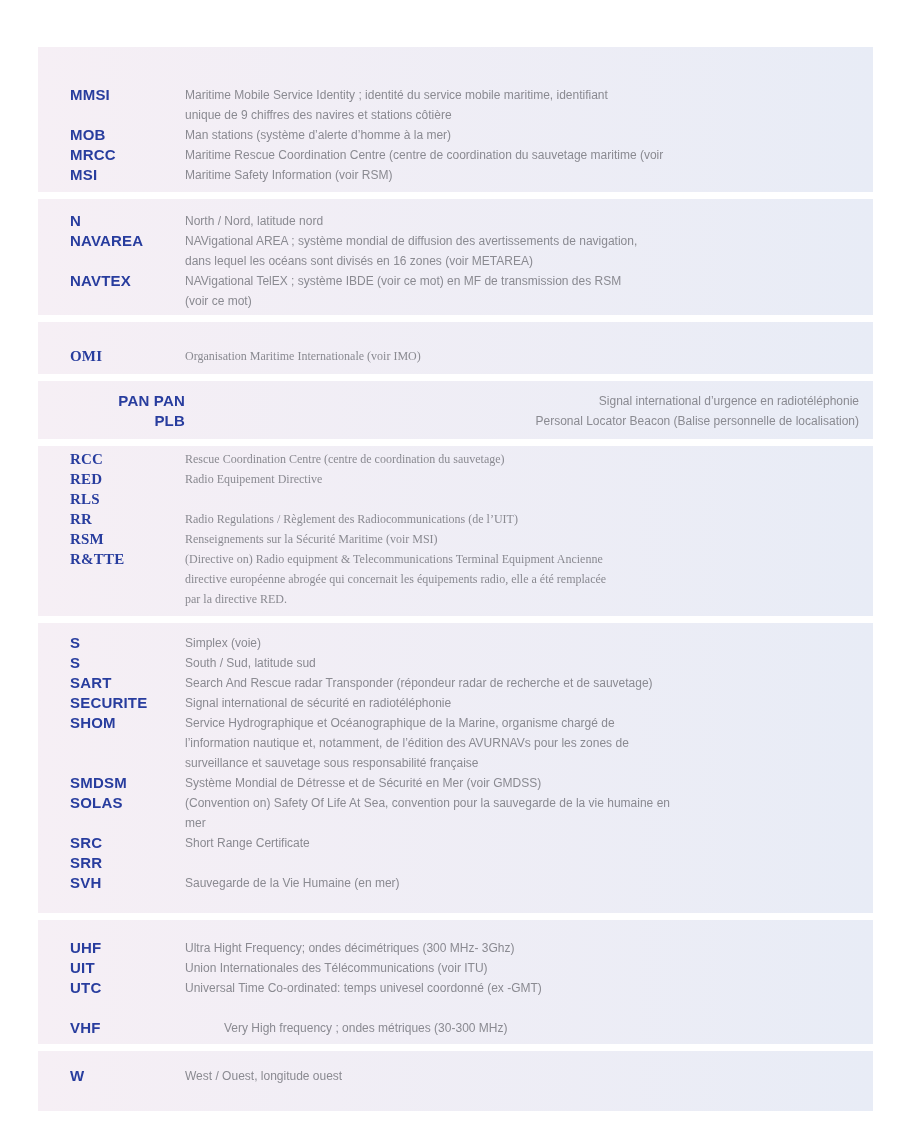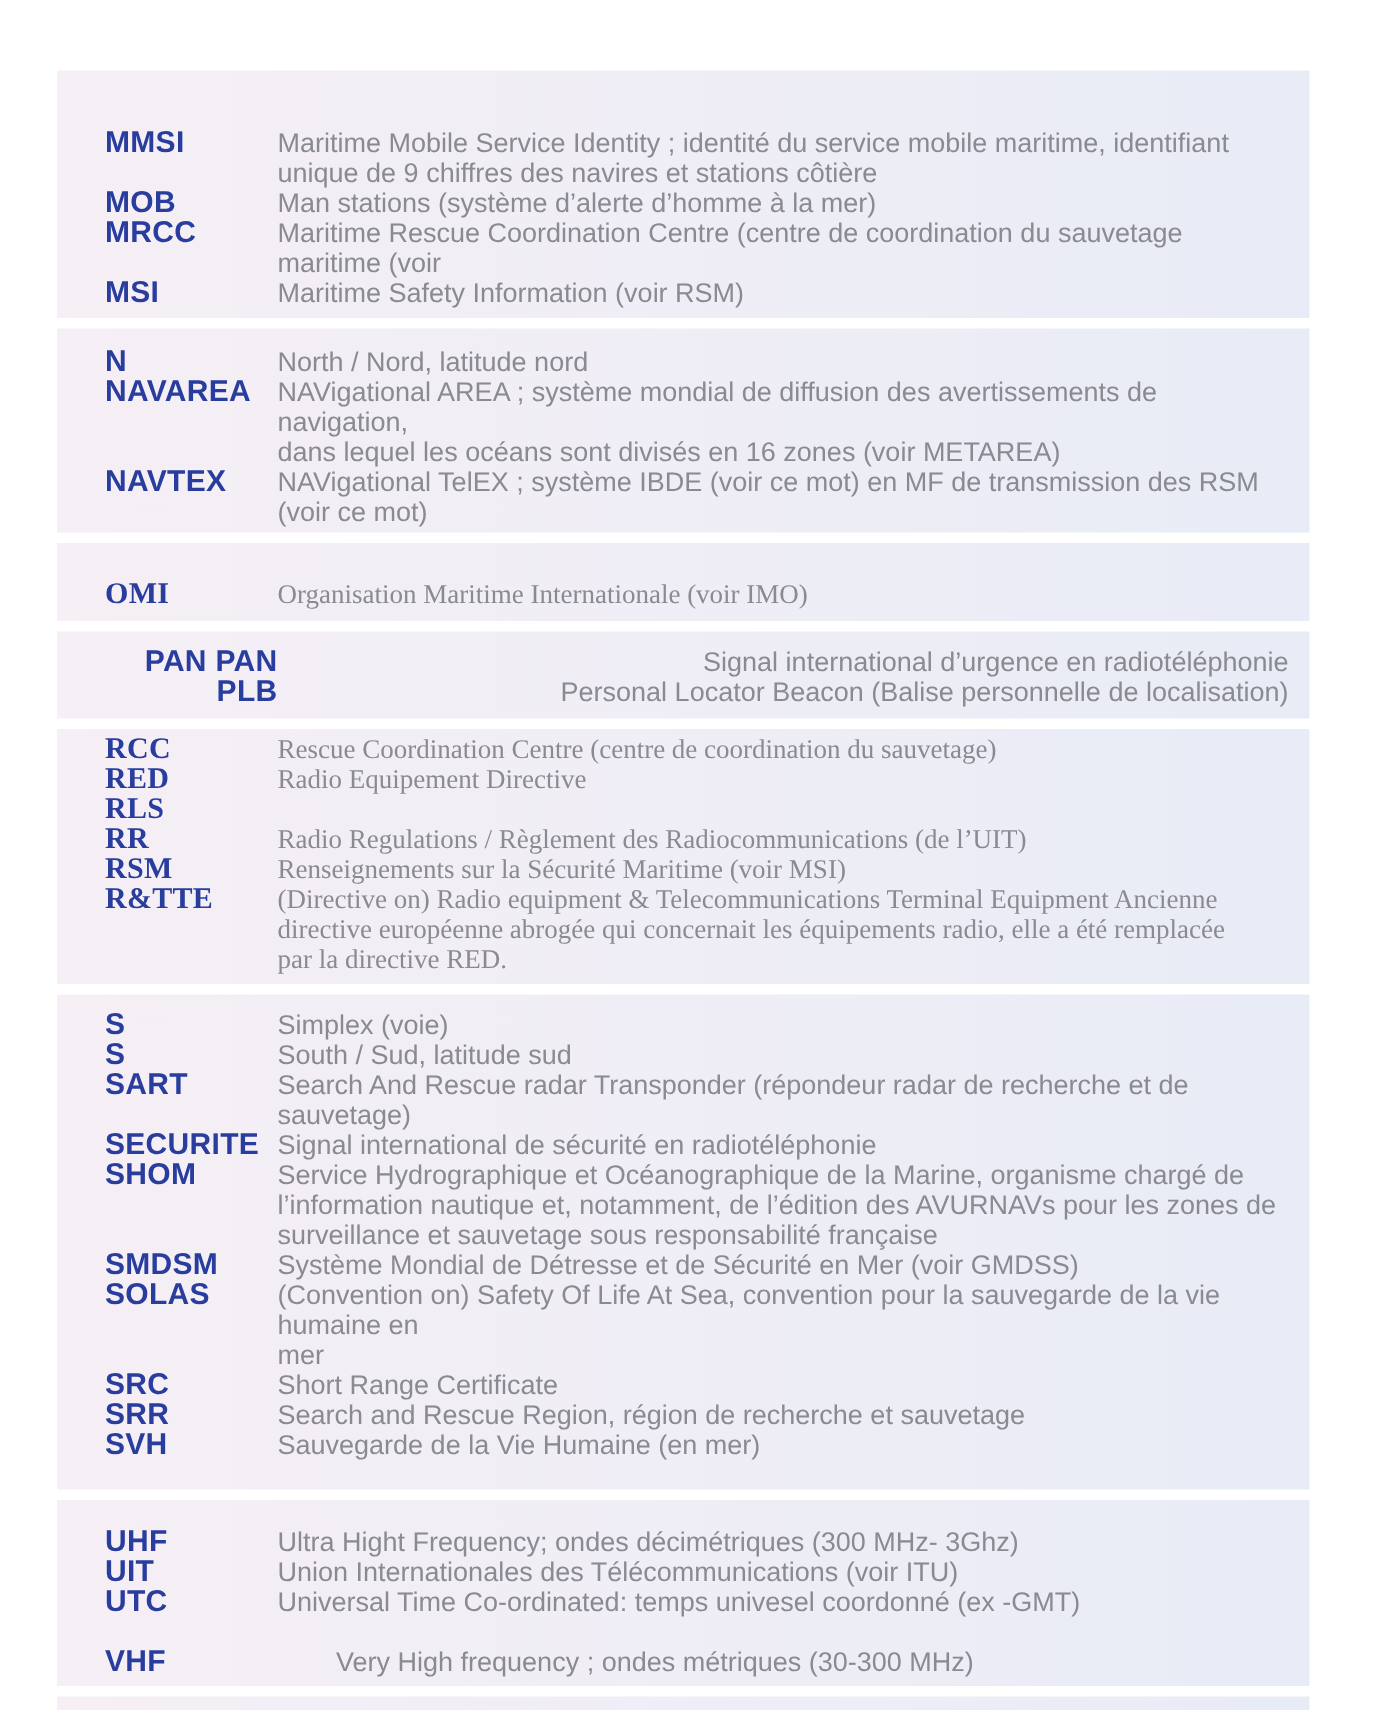--- a/index.html
+++ b/index.html
@@ -24,30 +24,30 @@
   .band:nth-child(6) { padding-top: 10px; padding-bottom: 20px; }
   .band:nth-child(7) { padding-top: 18px; padding-bottom: 6px; }
   .band:nth-child(8) { padding-top: 15px; padding-bottom: 25px; }
 
   .row { display: flex; align-items: flex-start; }
   .row.gap-before { margin-top: 20px; gap: 39px; }
   .term {
     flex: 0 0 147px;
     box-sizing: border-box;
     padding-left: 32px;
-    font-size: 20px;
+    font-size: 15px;
     font-weight: 700;
     line-height: 20px;
     letter-spacing: 0.2px;
     color: var(--term-color, #283d9e);
   }
   .def {
     flex: 1;
     padding-right: 14px;
-    font-size: 18px;
+    font-size: 12px;
     line-height: 20px;
     color: var(--def-color, #8a8a91);
     white-space: pre-line;
   }
 </style>
 </head>
 <body style="background: rgb(255, 255, 255);">
 
 <div class="page">
   <div class="bands" id="bands">
@@ -160,21 +160,20 @@
           <span class="term">SOLAS</span>
           <span class="def">(Convention on) Safety Of Life At Sea, convention pour la sauvegarde de la vie humaine en
 mer</span>
         </div>
         <div class="row">
           <span class="term">SRC</span>
           <span class="def">Short Range Certificate</span>
         </div>
         <div class="row">
           <span class="term">SRR</span>
-          <span class="def">Search and Rescue Region, région de recherche et sauvetage</span>
         </div>
         <div class="row">
           <span class="term">SVH</span>
           <span class="def">Sauvegarde de la Vie Humaine (en mer)</span>
         </div>
       </div>
       <div class="band">
         <div class="row">
           <span class="term">UHF</span>
           <span class="def">Ultra Hight Frequency; ondes décimétriques (300 MHz- 3Ghz)</span>

